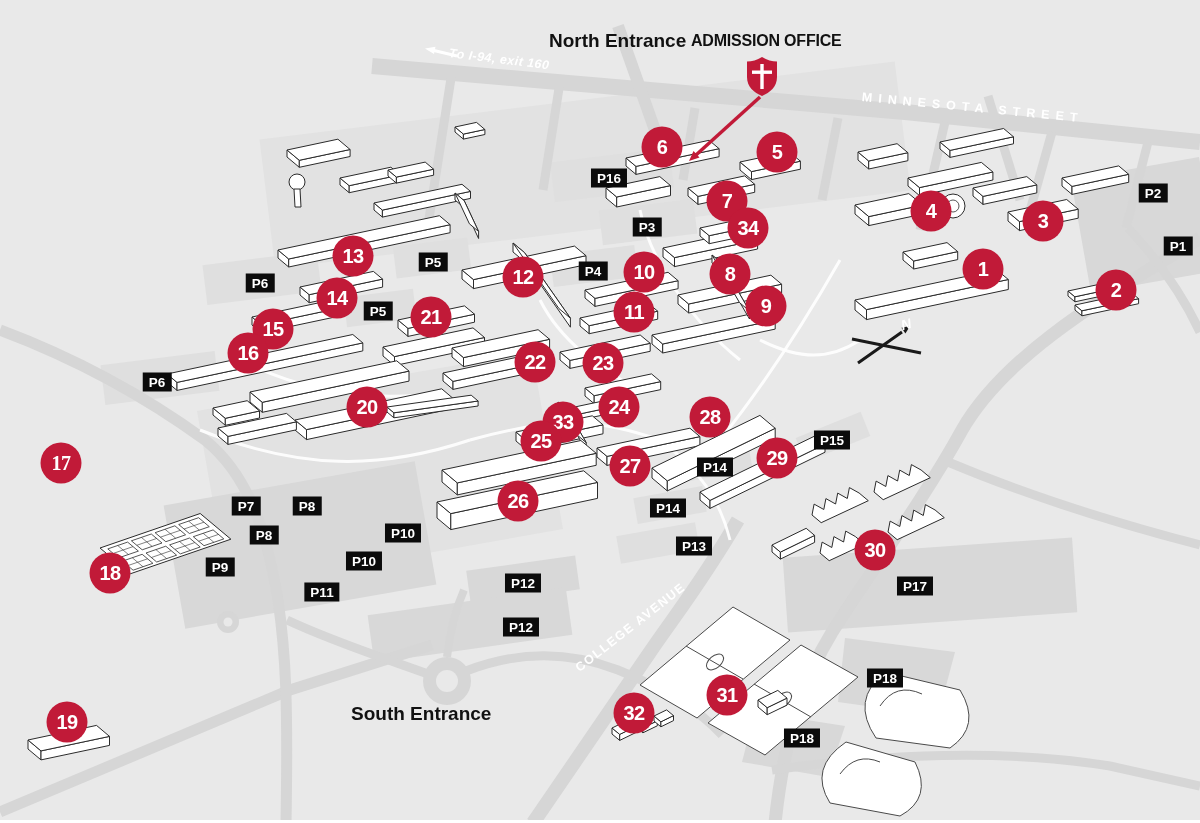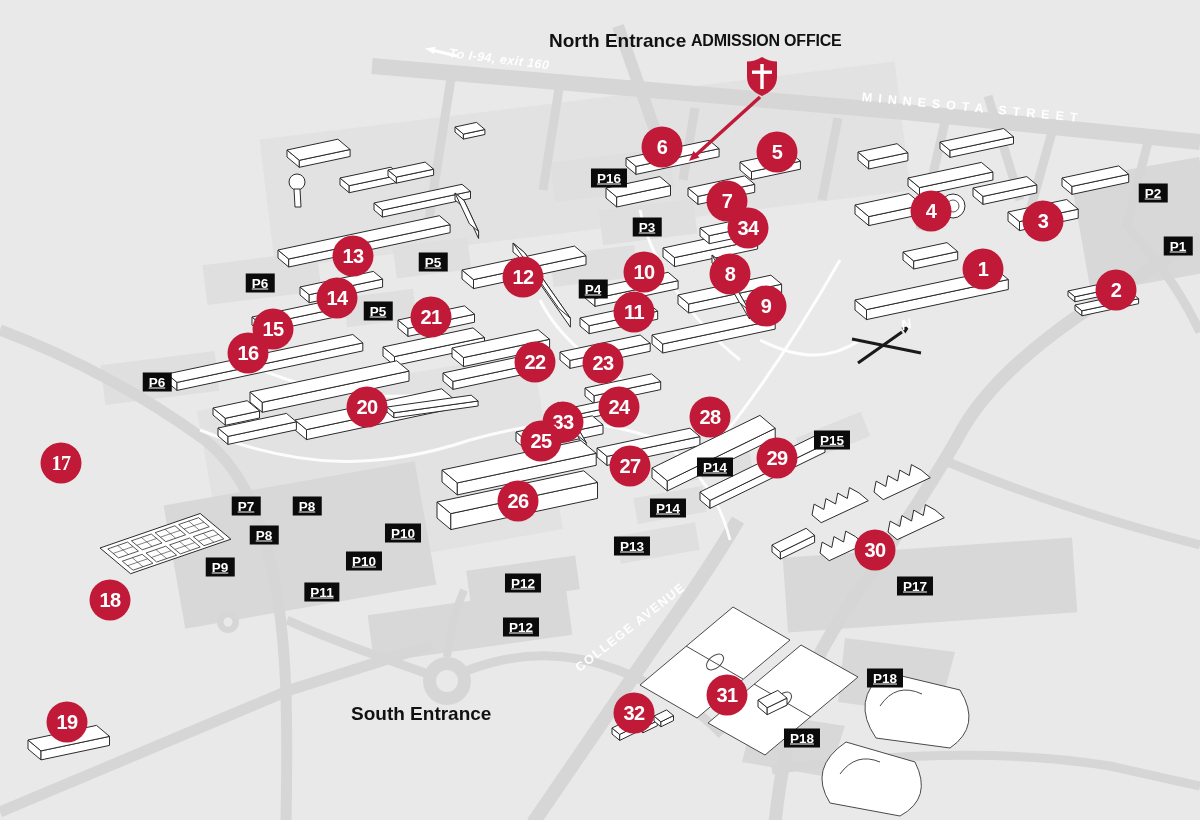--- a/index.html
+++ b/index.html
@@ -6,21 +6,21 @@
   .map{position:relative;width:1200px;height:820px;overflow:hidden;
        font-family:"Liberation Sans","DejaVu Sans",sans-serif;background:#E9E9E9;}
   .map svg{position:absolute;left:0;top:0;}
   .overlay{position:absolute;left:0;top:0;width:100%;height:100%;}
   .mk{position:absolute;width:41px;height:41px;border-radius:50%;
       background:var(--red,#C11A38);color:#fff;font-weight:bold;font-size:20px;
       display:flex;align-items:center;justify-content:center;
       transform:translate(-50%,-50%);letter-spacing:-.5px;}
   .pk{position:absolute;background:var(--pkbg,#0B0B0B);color:var(--pktx,#fff);
       font-weight:bold;font-size:13.5px;line-height:15px;padding:2px 6px;
-      transform:translate(-50%,-50%);white-space:nowrap;text-decoration:underline;}
+      transform:translate(-50%,-50%);white-space:nowrap;}
   .ent{position:absolute;color:var(--enttx,#111);font-weight:bold;font-size:17px;white-space:nowrap;}
   .street{position:absolute;color:var(--sttx,#fff);font-weight:bold;font-size:12.5px;
       white-space:nowrap;transform-origin:left center;}
   .mn{letter-spacing:6px;transform:rotate(5.5deg);}
   .ca{letter-spacing:1.5px;transform:rotate(-38deg);}
   .i94{position:absolute;color:#fff;font-weight:bold;font-style:italic;font-size:12.5px;
       letter-spacing:.5px;white-space:nowrap;transform:rotate(7deg);transform-origin:left center;}
   .cn{position:absolute;color:#fff;font-weight:bold;font-style:italic;font-size:14px;
       transform:rotate(-15deg);}
 </style>
@@ -346,52 +346,52 @@
         <div class="mk" style="left: 730px; top: 274px;">8</div>
         <div class="mk" style="left: 766px; top: 306px;">9</div>
         <div class="mk" style="left: 644px; top: 272px;">10</div>
         <div class="mk" style="left: 634px; top: 312px;">11</div>
         <div class="mk" style="left: 523px; top: 277px;">12</div>
         <div class="mk" style="left: 353px; top: 256px;">13</div>
         <div class="mk" style="left: 337px; top: 298px;">14</div>
         <div class="mk" style="left: 273px; top: 329px;">15</div>
         <div class="mk" style="left: 248px; top: 353px;">16</div>
         <div class="mk" style="left: 61px; top: 463px; font-family: Liberation Serif, serif;">17</div>
-        <div class="mk" style="left: 110px; top: 600px;">18</div>
+        <div class="mk" style="left: 110px; top: 573px;">18</div>
         <div class="mk" style="left: 67px; top: 722px;">19</div>
         <div class="mk" style="left: 367px; top: 407px;">20</div>
         <div class="mk" style="left: 431px; top: 317px;">21</div>
         <div class="mk" style="left: 535px; top: 362px;">22</div>
         <div class="mk" style="left: 603px; top: 363px;">23</div>
         <div class="mk" style="left: 619px; top: 407px;">24</div>
         <div class="mk" style="left: 563px; top: 422px;">33</div>
         <div class="mk" style="left: 541px; top: 441px;">25</div>
         <div class="mk" style="left: 518px; top: 501px;">26</div>
         <div class="mk" style="left: 630px; top: 466px;">27</div>
         <div class="mk" style="left: 710px; top: 417px;">28</div>
         <div class="mk" style="left: 777px; top: 458px;">29</div>
         <div class="mk" style="left: 875px; top: 550px;">30</div>
         <div class="mk" style="left: 727px; top: 695px;">31</div>
         <div class="mk" style="left: 634px; top: 713px;">32</div>
         <div class="mk" style="left: 748px; top: 228px;">34</div>
       </div>
     <div id="pk-layer">
         <div class="pk" style="left: 609px; top: 178px;">P16</div>
         <div class="pk" style="left: 647px; top: 227px;">P3</div>
-        <div class="pk" style="left: 593px; top: 271px; margin-top: 18px;">P4</div>
+        <div class="pk" style="left: 593px; top: 271px;">P4</div>
         <div class="pk" style="left: 433px; top: 262px;">P5</div>
         <div class="pk" style="left: 378px; top: 311px;">P5</div>
         <div class="pk" style="left: 260px; top: 283px;">P6</div>
         <div class="pk" style="left: 157px; top: 382px;">P6</div>
         <div class="pk" style="left: 1153px; top: 193px;">P2</div>
         <div class="pk" style="left: 1178px; top: 246px;">P1</div>
         <div class="pk" style="left: 832px; top: 440px;">P15</div>
         <div class="pk" style="left: 715px; top: 467px;">P14</div>
         <div class="pk" style="left: 668px; top: 508px;">P14</div>
-        <div class="pk" style="left: 632px; top: 546px;">P13</div>
+        <div class="pk" style="left: 694px; top: 546px;">P13</div>
         <div class="pk" style="left: 214px; top: 506px; margin-left: 32px;">P7</div>
         <div class="pk" style="left: 307px; top: 506px;">P8</div>
         <div class="pk" style="left: 264px; top: 535px;">P8</div>
         <div class="pk" style="left: 220px; top: 567px;">P9</div>
         <div class="pk" style="left: 403px; top: 533px;">P10</div>
         <div class="pk" style="left: 364px; top: 561px;">P10</div>
         <div class="pk" style="left: 322px; top: 592px;">P11</div>
         <div class="pk" style="left: 523px; top: 583px;">P12</div>
         <div class="pk" style="left: 521px; top: 627px;">P12</div>
         <div class="pk" style="left: 915px; top: 586px;">P17</div>

